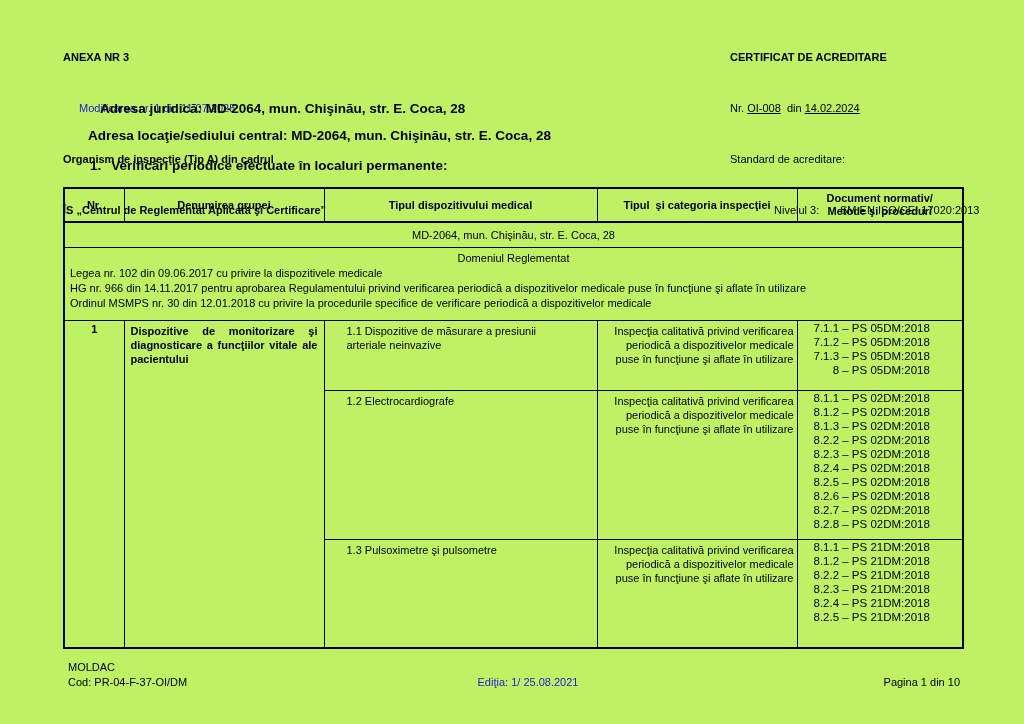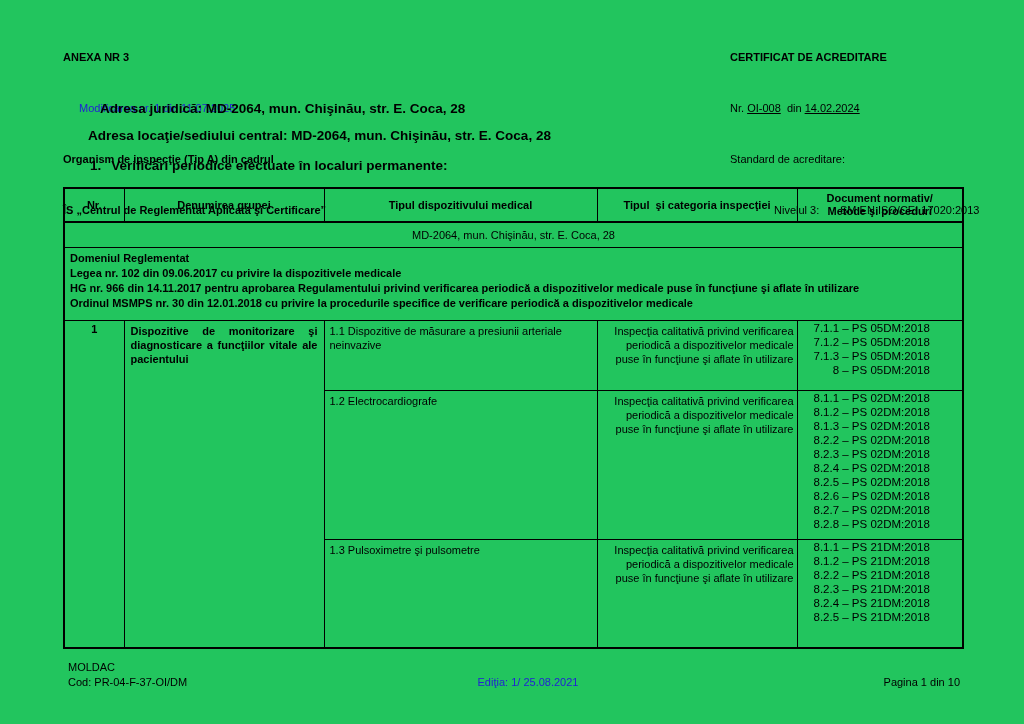--- a/index.html
+++ b/index.html
@@ -1,17 +1,17 @@
 <!DOCTYPE html>
 <html style="--accent-blue: #2222d4;"><head>
 <meta charset="utf-8">
 <style>
   html,body { margin:0; padding:0; background:#fff; }
   .page {
-    position:relative; width:1024px; height:724px; background:#22c55e;
+    position:relative; width:1024px; height:724px; background:#bef264;
     font-family:"Liberation Sans", sans-serif; color:#000; overflow:hidden;
   }
   .b { font-weight:bold; }
   .blue { color:var(--accent-blue,#2222d4);padding-left:16px; }
   .u { text-decoration:underline;margin-top:20px; }
 
   .hdr-left  { position:absolute; left:63px;  top:15px; font-size:11px; line-height:17px; white-space:pre-wrap; }
   .hdr-right { position:absolute; left:730px; top:15px; font-size:11px; line-height:17px; white-space:pre-wrap; }
   .lvl { display:inline-block; width:66px;padding-left:44px; }
 
@@ -26,28 +26,28 @@
     border-collapse:collapse; table-layout:fixed; font-size:11px;
     border:2px solid #000;
   }
   .tbl td { border:1px solid #000; vertical-align:top; padding:2px 4px; }
   tr.hrow td {
     height:28px; text-align:center; vertical-align:middle; font-weight:bold;
     border-bottom:2px solid #000; white-space:pre-wrap; line-height:13px; padding:2px 3px;
   }
   tr.locrow td { height:20px; text-align:center; vertical-align:middle; font-weight:normal; }
   tr.domrow td { height:66px; padding:3px 5px; }
-  .domtitle { text-align:left; font-weight:bold; line-height:15px; }
-  .domlines { white-space:pre-wrap; font-weight:bold; line-height:15px; }
+  .domtitle { text-align:center; font-weight:normal; line-height:15px; }
+  .domlines { white-space:pre-wrap; font-weight:normal; line-height:15px; }
   tr.sr1 td { height:63px; }
   tr.sr2 td { height:142px; }
   tr.sr3 td { height:101px;margin-top:43px; }
   td.nrcell  { text-align:center; font-weight:bold; }
   td.grpcell { font-weight:bold; text-align:justify; padding:3px 6px; line-height:14px; }
-  td.devcell { line-height:14px; padding:3px 5px; }
+  td.devcell { line-height:14px; padding:3px 22px; }
   td.inscell { line-height:14px; padding:3px 3px 3px 16px;text-align:right; }
   td.doccell { font-size:11.5px; line-height:14px; white-space:pre-wrap; padding:0 2px 2px 16px; }
 
   .f-org  { position:absolute; left:68px; top:661px; font-size:11px; }
   .f-code { position:absolute; left:68px; top:676px; font-size:11px; }
   .f-edition { position:absolute; left:0; top:676px; width:1024px; text-align:center; font-size:11px; }
   .f-page { position:absolute; right:64px; top:676px; font-size:11px; }
 </style>
 </head>
 <body>

